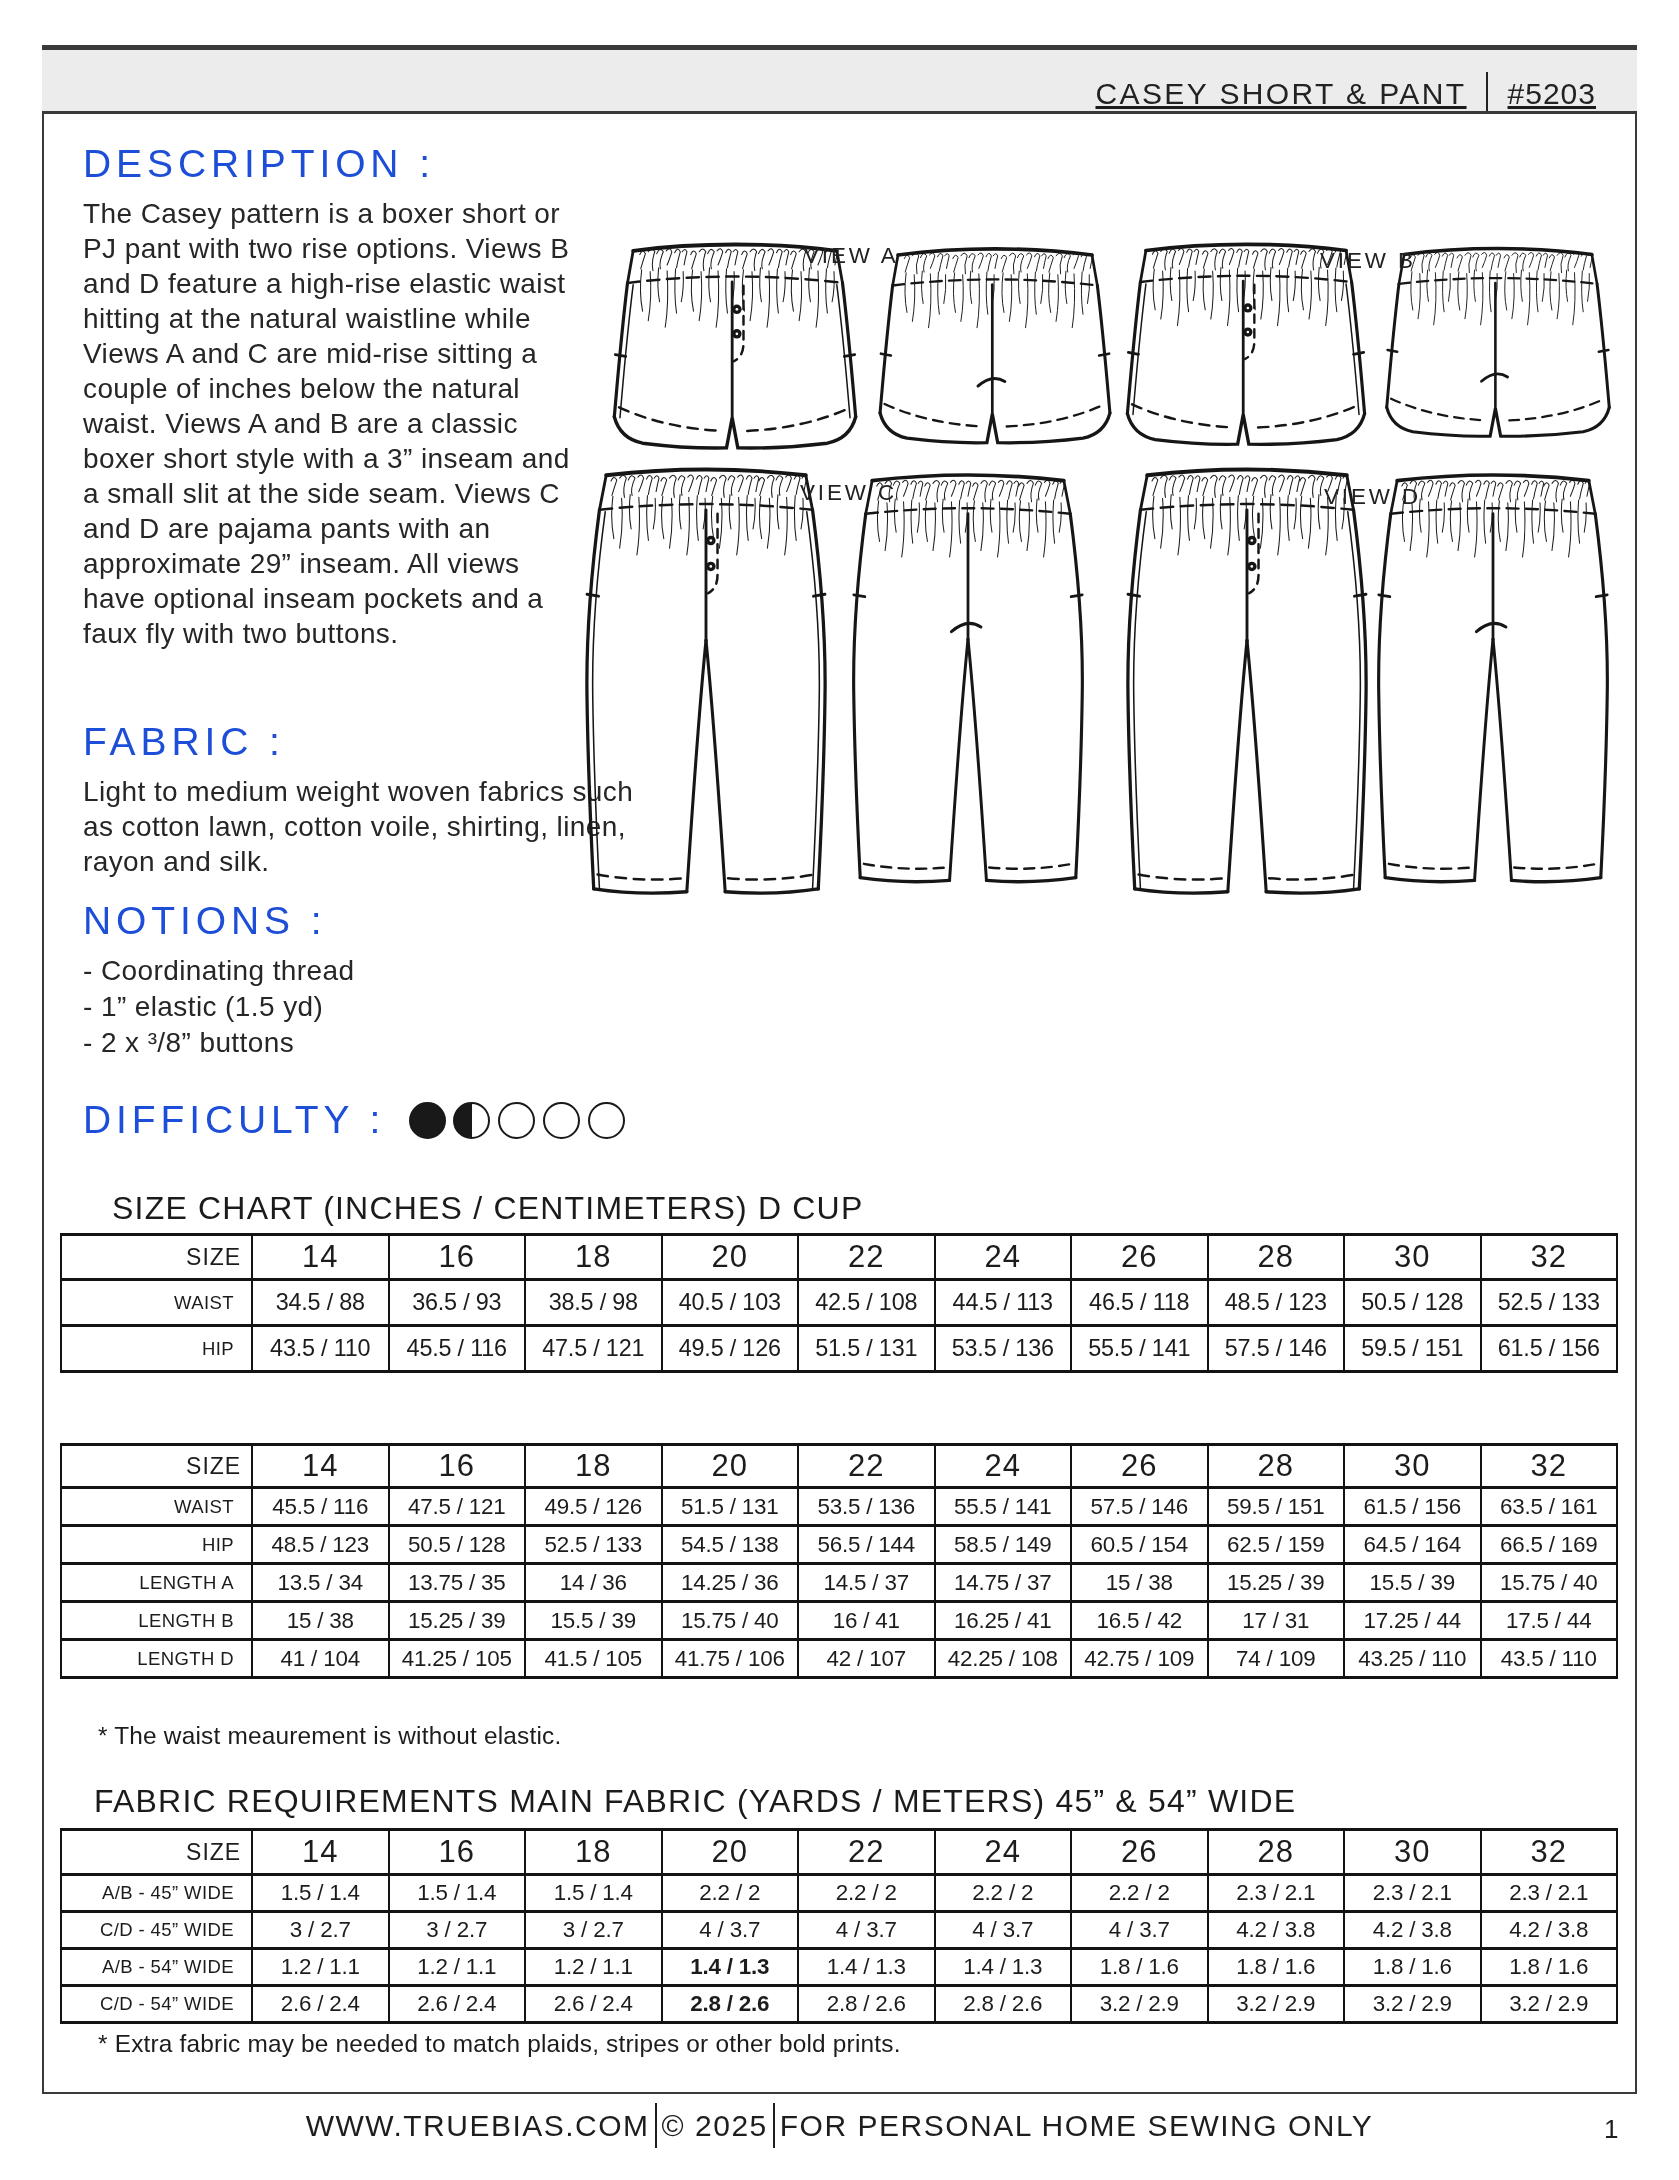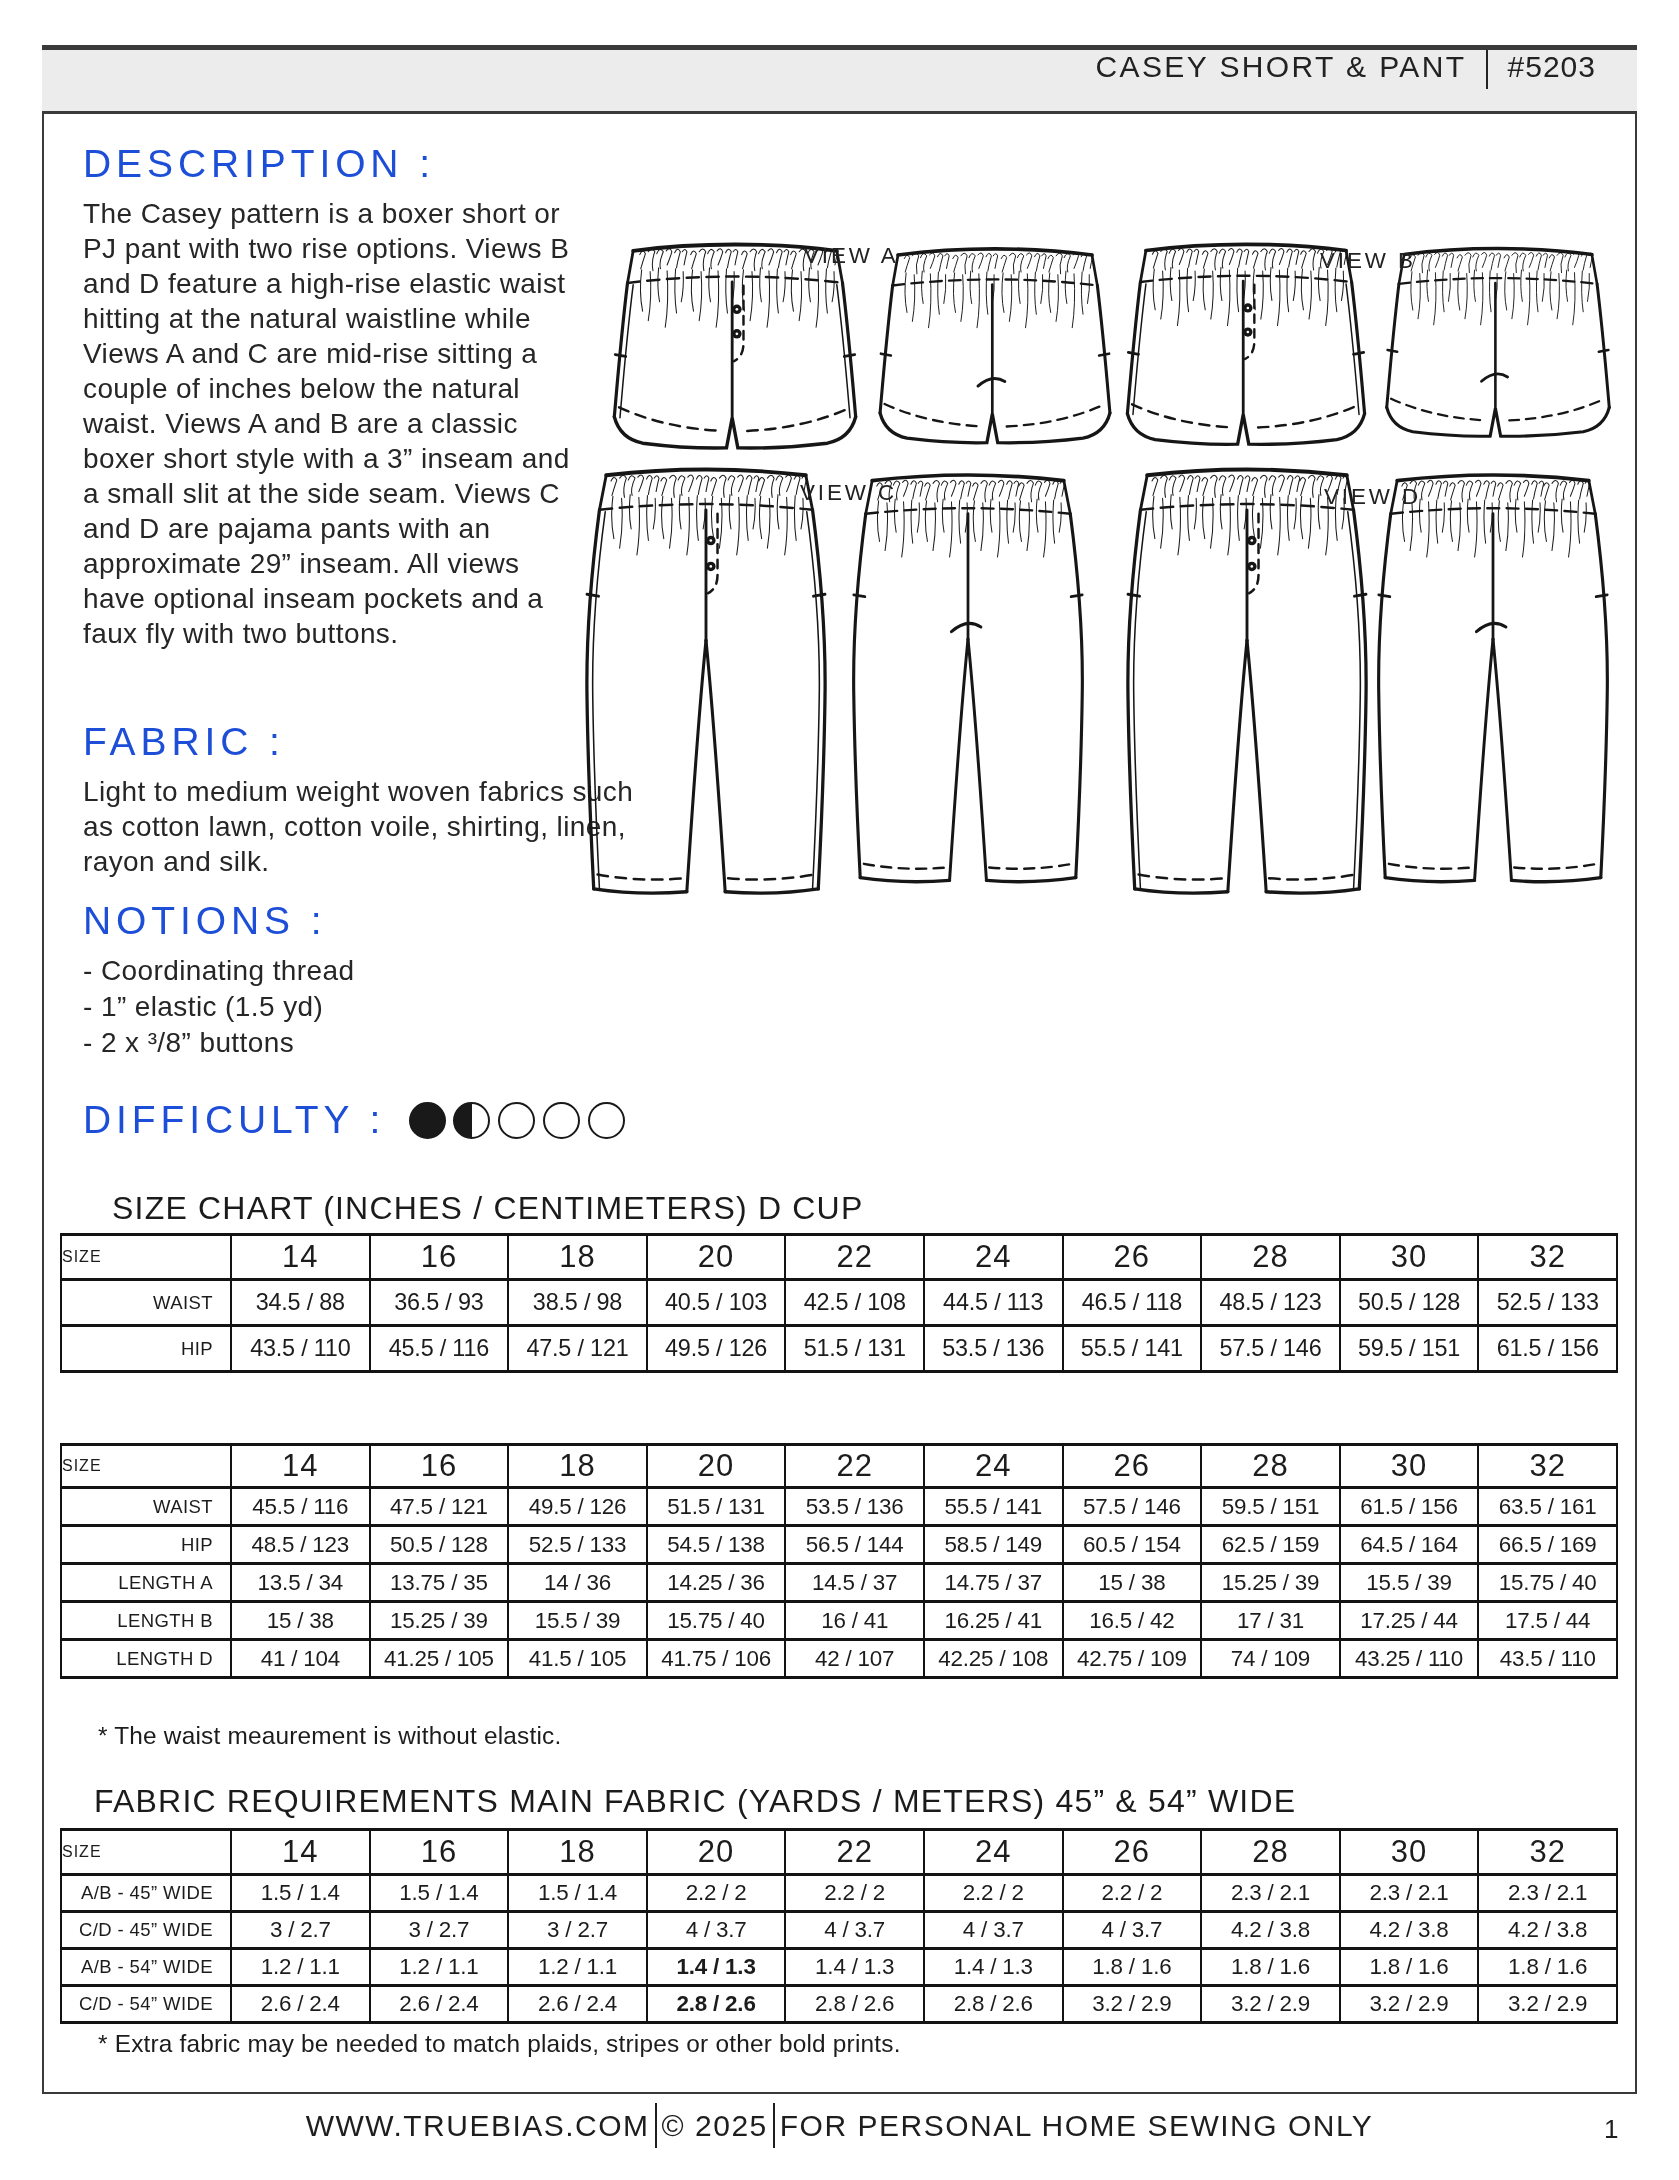--- a/index.html
+++ b/index.html
@@ -3,21 +3,21 @@
 <meta charset="utf-8">
 <style>
   * { margin:0; padding:0; box-sizing:border-box; }
   html,body { background:#fff; }
   body { width:1679px; height:2181px; font-family:"Liberation Sans", sans-serif; color:#1c1c1c; position:relative; }
   .page { position:absolute; left:0; top:0; width:1679px; height:2181px; background:#ffffff; overflow:hidden; }
 
   
   .topbar { position:absolute; left:42px; top:45px; width:1595px; height:69px;
             background:#ececec; border-top:5.9px solid #3a3a3a; border-bottom:3.9px solid #3a3a3a;
-            display:flex; align-items:flex-start; justify-content:flex-end; padding-right:41px; gap:19.5px; }
+            display:flex; align-items:flex-end; justify-content:flex-end; padding-right:41px; gap:19.5px;text-decoration:underline; }
   .topbar .title { font-size:30px; letter-spacing:2.4px; color:#222; }
   .topbar .sep { width:2px; height:39px; background:#222; }
   .topbar .patnum { font-size:30px; letter-spacing:1px; color:#222; }
 
   
   .frame { position:absolute; left:42px; top:114px; width:1595px; height:1980px;
            border:2px solid #3a3a3a; border-top:none; }
 
   h2.sec { font-size:39px; font-weight:normal; letter-spacing:4.9px; color:#1d4ed8; margin-bottom:9.8px; }
   .block { position:absolute; }
@@ -38,21 +38,21 @@
   .viewlabel { position:absolute; font-size:22.4px; letter-spacing:2.9px; color:#222; }
 
   .garment { position:absolute; }
 
   
   .t-title { position:absolute; font-size:32px; letter-spacing:1.2px; color:#1b1b1b; white-space:nowrap; }
   table.tbl { position:absolute; left:60px; width:1558px; border-collapse:collapse; table-layout:fixed; background:#fff; }
   .tbl th, .tbl td { border:2px solid #131313; border-top-width:3.9px; border-bottom-width:3.9px;
                      text-align:center; font-weight:normal; overflow:hidden; white-space:nowrap; }
   table.tbl { border:2.9px solid #131313; }
-  .tbl .corner { width:170px; text-align:left; padding-right:9.8px; font-size:16px; letter-spacing:1px; }
+  .tbl .corner { width:191px; text-align:right; padding-right:9.8px; font-size:23px; letter-spacing:1px; }
   .tbl .rowlabel { text-align:right; padding-right:17px; font-size:18.5px; letter-spacing:0.4px; }
   .tbl .colsize { font-size:31px; letter-spacing:1px; }
   .tbl td.val { font-size:22.4px; letter-spacing:-0.2px; }
   .tbl td.val.b { font-weight:bold; }
   #tbl0 { top:1233px; } #tbl0 th { height:45px; } #tbl0 td { height:46px; } #tbl0 td.val { font-size:23.4px; }
   #tbl1 { top:1443px; } #tbl1 th { height:43px; } #tbl1 td { height:38px; }
   #tbl2 { top:1828px; } #tbl2 th { height:45px; } #tbl2 td { height:37px; }
   #title0 { left:112px; top:1190px; }
   #title1 { left:64px;  top:1402px;margin-top:35px; }
   #title2 { left:94px;  top:1783px; }

